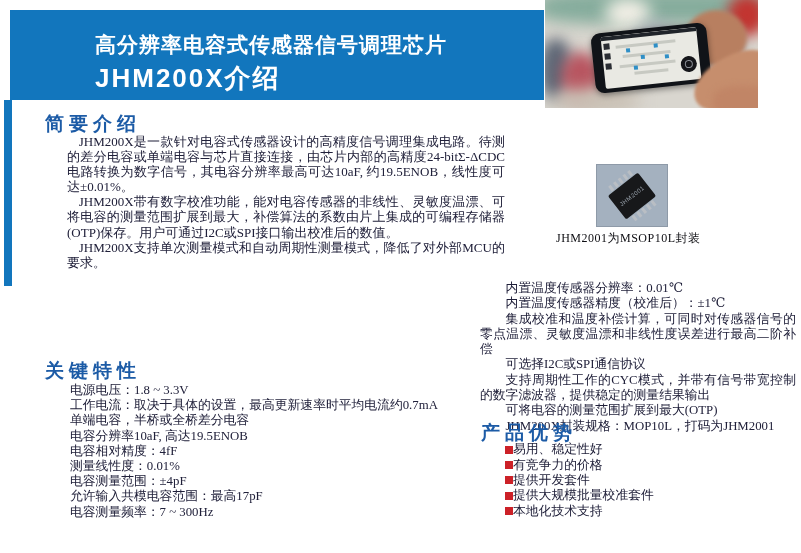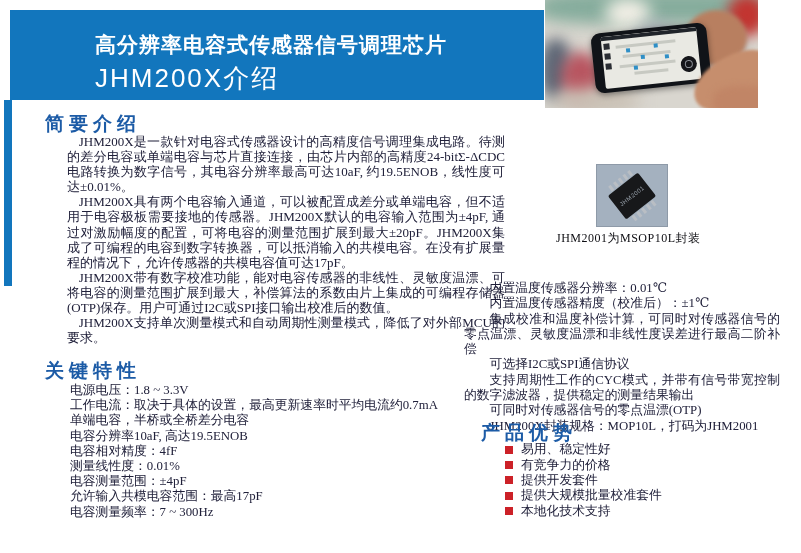--- a/index.html
+++ b/index.html
@@ -6,21 +6,21 @@
   body{
     width:801px;height:553px;position:relative;background:#ffffff;overflow:hidden;
     font-family:"Liberation Serif","DejaVu Serif",serif;
     color:var(--body-text,#20203a);
   }
   
   .banner{position:absolute;left:10px;top:10px;width:534px;height:90px;
     background:var(--banner-blue,#1276bd);color:#fff;
     font-family:"Liberation Sans","DejaVu Sans",sans-serif;}
   .banner .t1{position:absolute;left:85px;top:21px;font-size:21px;font-weight:bold;letter-spacing:1px;}
-  .banner .t2{position:absolute;left:85px;top:51px;font-size:26px;font-weight:normal;letter-spacing:2px;}
+  .banner .t2{position:absolute;left:85px;top:51px;font-size:26px;font-weight:bold;letter-spacing:2px;}
   .left-strip{position:absolute;left:4px;top:100px;width:8px;height:186px;background:var(--banner-blue,#1276bd);}
 
   
   .photo{position:absolute;left:545px;top:0;width:213px;height:108px;overflow:hidden;background:#d9d6cf;}
   .blob{position:absolute;border-radius:50%;filter:blur(7px);}
   .b-teal{left:-8px;top:-10px;width:230px;height:34px;background:#7ca897;filter:blur(8px);opacity:.9;border-radius:30%;}
   .b-white1{left:60px;top:-2px;width:46px;height:30px;background:#f2efe6;filter:blur(8px);}
   .b-redtr{left:182px;top:-6px;width:40px;height:42px;background:#c23430;}
   .b-dark1{left:-6px;top:38px;width:34px;height:62px;background:#5f6877;}
   .b-redleft{left:16px;top:52px;width:40px;height:50px;background:#b85560;}
@@ -55,26 +55,26 @@
   
   .chip-figure{position:absolute;left:596px;top:164px;width:72px;height:63px;background:#a4b1bf;border:1px solid #8e9aa8;box-sizing:border-box;}
   .chip-rot{position:absolute;left:50%;top:50%;transform:translate(-50%,-50%) rotate(-38deg);}
   .pin-row{display:flex;gap:3px;justify-content:center;}
   .pin-row .cpin{width:3px;height:6px;background:#b9bec4;}
   .chip-body{width:38px;height:30px;background:#17181a;border-radius:2px;display:flex;align-items:center;justify-content:center;margin:1px 0;}
   .chip-body span{font-size:6px;color:#9aa3ad;font-family:"Liberation Sans",sans-serif;letter-spacing:.5px;}
   .chip-caption{position:absolute;left:556px;top:230px;font-size:12px;color:#0d0d12;letter-spacing:.5px;}
 
   
-  .right-specs{position:absolute;left:464px;top:281px;width:316px;font-size:12.8px;line-height:15.3px;text-align:justify;}
+  .right-specs{position:absolute;left:480px;top:281px;width:316px;font-size:12.8px;line-height:15.3px;text-align:justify;}
   .right-specs p{margin:0;text-indent:2em;}
 
   
   .adv-list{position:absolute;left:505px;top:442px;font-size:12.8px;}
-  .adv-item{display:flex;align-items:center;gap:8px;height:15.4px;}
+  .adv-item{display:flex;align-items:center;gap:0;height:15.4px;}
   .bullet{width:8px;height:8px;background:var(--bullet-red,#cc2128);flex:none;}
 </style>
 </head>
 <body>
 
 <div class="banner">
   <div class="t1">高分辨率电容式传感器信号调理芯片</div>
   <div class="t2">JHM200X介绍</div>
 </div>
 <div class="left-strip"></div>
@@ -107,21 +107,20 @@
       <div class="wheel"></div>
     </div>
   </div>
   <div class="hand-thumb"></div>
   <div class="hand-wrist"></div>
 </div>
 
 <div class="h-blue" style="left:45px;top:111px">简要介绍</div>
 <div class="intro-text">
   <p>JHM200X是一款针对电容式传感器设计的高精度信号调理集成电路。待测的差分电容或单端电容与芯片直接连接，由芯片内部的高精度24-bitΣ-ΔCDC电路转换为数字信号，其电容分辨率最高可达10aF, 约19.5ENOB，线性度可达±0.01%。</p>
-  <p>JHM200X具有两个电容输入通道，可以被配置成差分或单端电容，但不适用于电容极板需要接地的传感器。JHM200X默认的电容输入范围为±4pF, 通过对激励幅度的配置，可将电容的测量范围扩展到最大±20pF。JHM200X集成了可编程的电容到数字转换器，可以抵消输入的共模电容。在没有扩展量程的情况下，允许传感器的共模电容值可达17pF。</p>
   <p>JHM200X带有数字校准功能，能对电容传感器的非线性、灵敏度温漂、可将电容的测量范围扩展到最大，补偿算法的系数由片上集成的可编程存储器(OTP)保存。用户可通过I2C或SPI接口输出校准后的数值。</p>
   <p>JHM200X支持单次测量模式和自动周期性测量模式，降低了对外部MCU的要求。</p>
 </div>
 
 <div class="chip-figure">
   <div class="chip-rot">
     <div class="pin-row">
       <div class="cpin"></div>
         <div class="cpin"></div>
         <div class="cpin"></div>
@@ -141,21 +140,21 @@
   </div>
 </div>
 <div class="chip-caption">JHM2001为MSOP10L封装</div>
 
 <div class="right-specs">
   <p>内置温度传感器分辨率：0.01℃</p>
   <p>内置温度传感器精度（校准后）：±1℃</p>
   <p>集成校准和温度补偿计算，可同时对传感器信号的零点温漂、灵敏度温漂和非线性度误差进行最高二阶补偿</p>
   <p>可选择I2C或SPI通信协议</p>
   <p>支持周期性工作的CYC模式，并带有信号带宽控制的数字滤波器，提供稳定的测量结果输出</p>
-  <p>可同时对传感器信号的零点温漂(OTP)</p>
+  <p>可将电容的测量范围扩展到最大(OTP)</p>
   <p>JHM200X封装规格：MOP10L，打码为JHM2001</p>
 </div>
 
 <div class="h-blue" style="left:45px;top:358px">关键特性</div>
 <div class="features-list">
   <div class="fi">电源电压：1.8 ~ 3.3V</div>
   <div class="fi">工作电流：取决于具体的设置，最高更新速率时平均电流约0.7mA</div>
   <div class="fi">单端电容，半桥或全桥差分电容</div>
   <div class="fi">电容分辨率10aF, 高达19.5ENOB</div>
   <div class="fi">电容相对精度：4fF</div>

